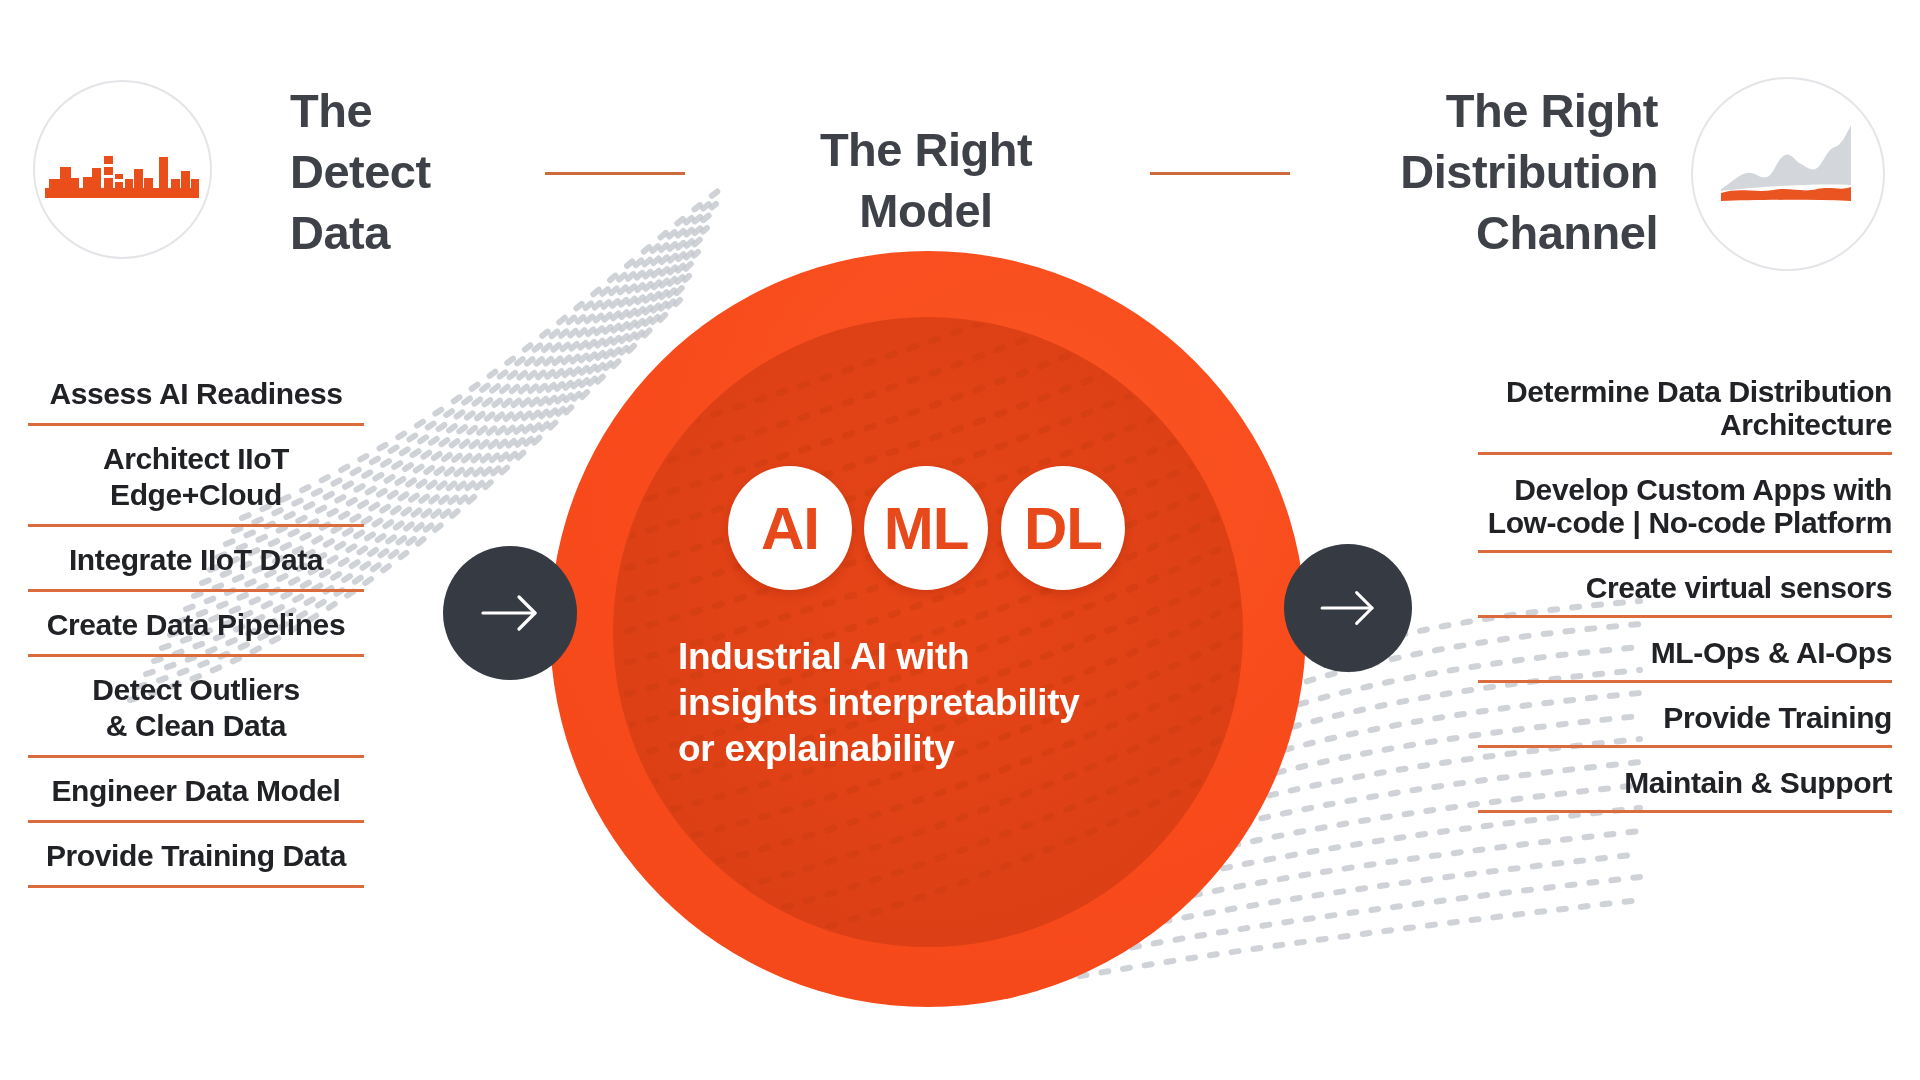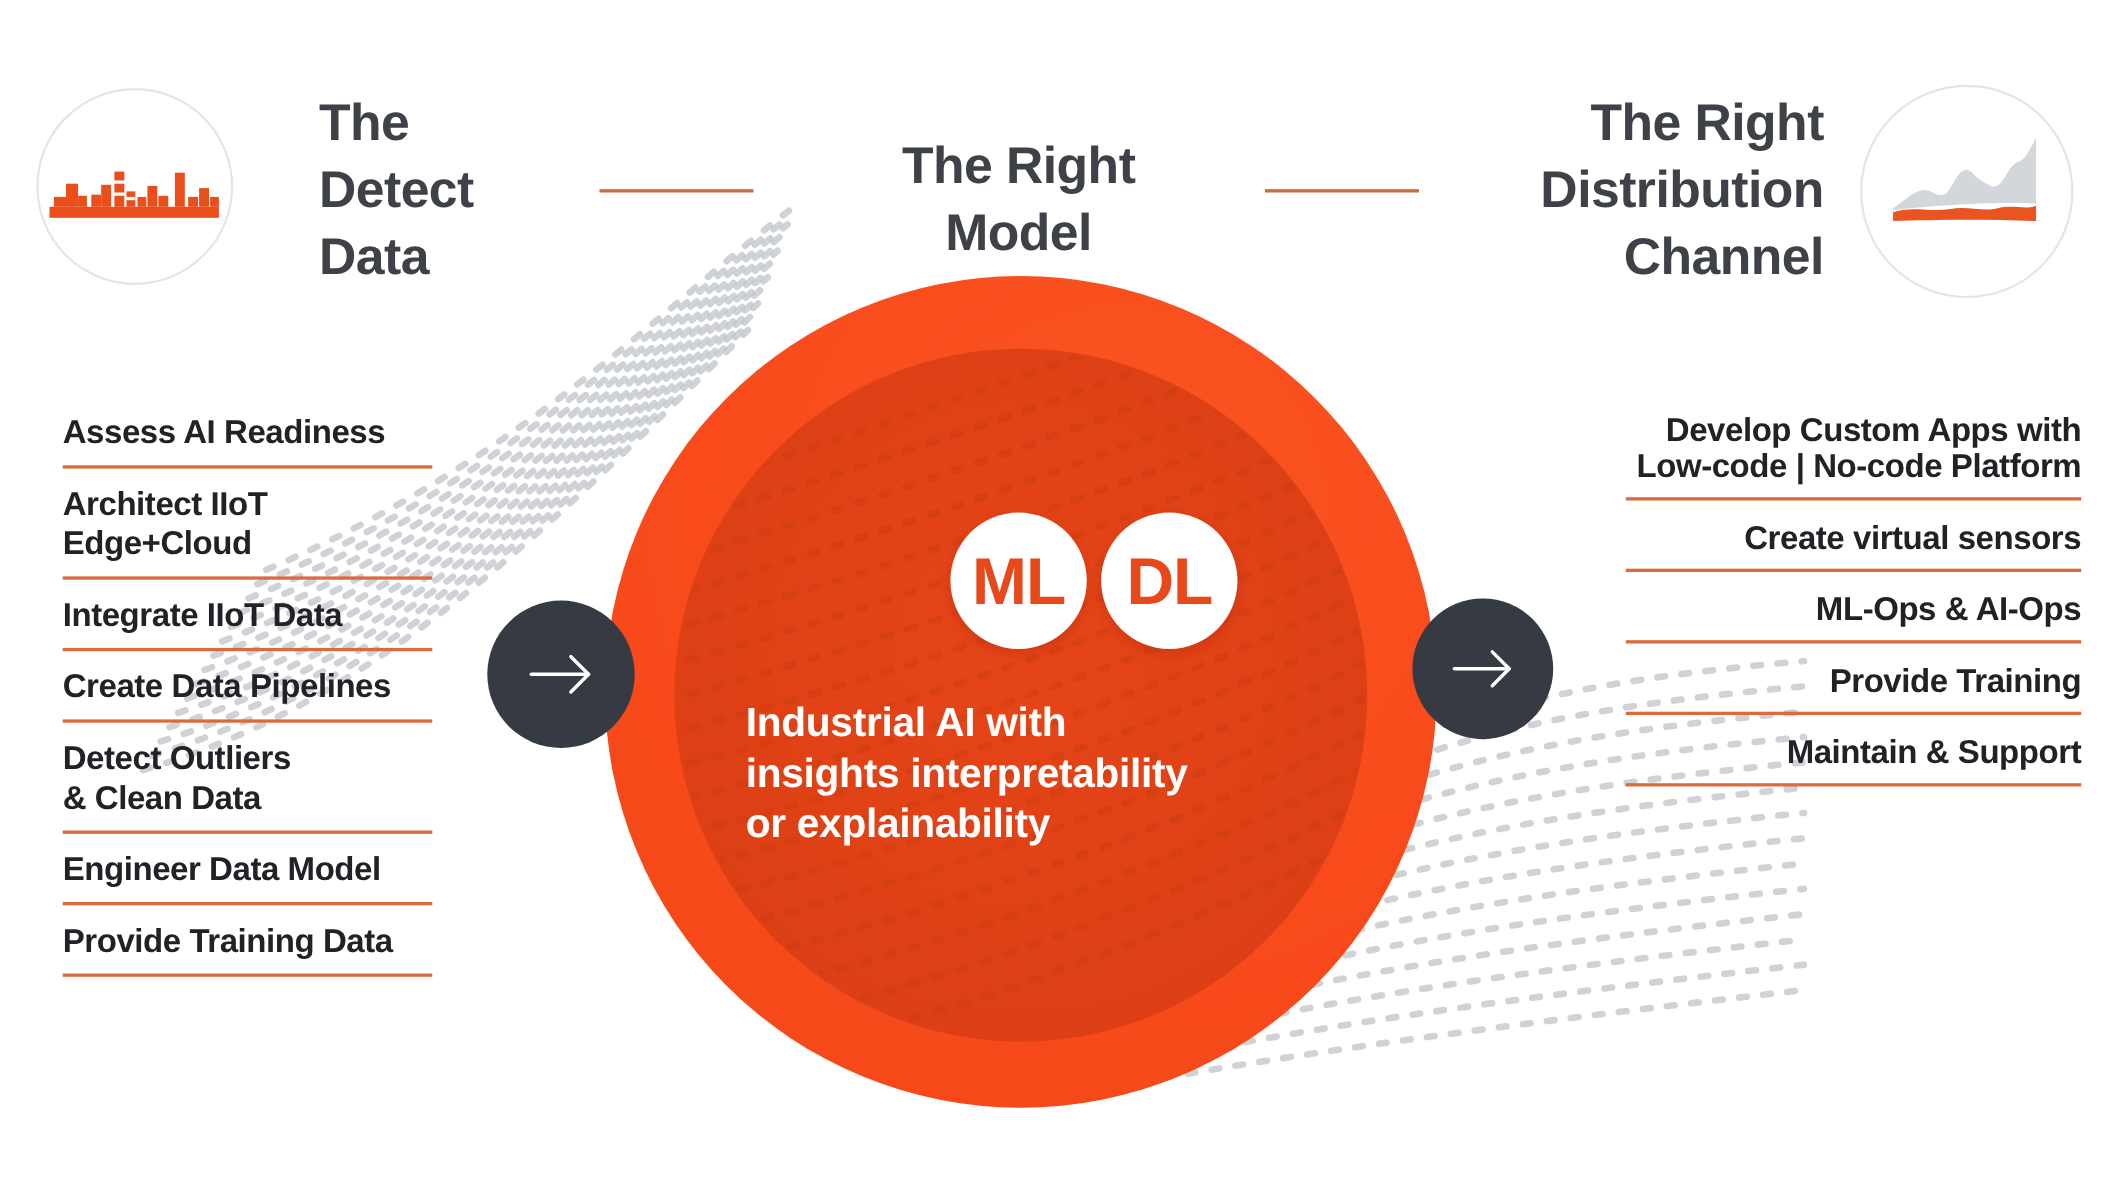--- a/index.html
+++ b/index.html
@@ -49,21 +49,21 @@
     font-size:37px;line-height:46px;white-space:pre-line;letter-spacing:-0.3px;}
 
   
   .arrow-circle{position:absolute;border-radius:50%;background:#363a43;z-index:5;
     display:flex;align-items:center;justify-content:center;}
   .arrow-circle.left{left:443px;top:546px;width:134px;height:134px;}
   .arrow-circle.right{left:1284px;top:544px;width:128px;height:128px;}
 
   
   .list{position:absolute;z-index:4;color:#202226;}
-  .list-left{left:28px;top:361px;width:336px;text-align:left;margin-left:29px;}
+  .list-left{left:28px;top:361px;width:336px;text-align:center;}
   .list-right{left:1478px;top:357px;width:414px;text-align:right;}
   .list .item{border-bottom:3px solid #db6a3c;white-space:pre-line;font-size:30px;letter-spacing:-0.4px;}
   .list-left .item{padding:15px 0 11px;line-height:36px;}
   .list-right .item{padding:18px 0 11px;line-height:33px;}
 </style>
 </head>
 <body>
 
 <div class="stage">
 
@@ -170,20 +170,23 @@
         <path d="M 560 649 C 800 587, 1100 487, 1340 364" class="dotorange"></path>
         <path d="M 560 618 C 800 554, 1100 454, 1340 333" class="dotorange"></path>
         <path d="M 560 587 C 800 521, 1100 421, 1340 302" class="dotorange"></path>
         <path d="M 560 556 C 800 488, 1100 388, 1340 271" class="dotorange"></path>
         <path d="M 560 525 C 800 455, 1100 355, 1340 240" class="dotorange"></path>
         <path d="M 560 494 C 800 422, 1100 322, 1340 209" class="dotorange"></path>
         <path d="M 560 463 C 800 389, 1100 289, 1340 178" class="dotorange"></path>
       </g>
   </svg>
 
+  <div class="badge-circle badge-ai">
+    <span>AI</span>
+  </div>
   <div class="badge-circle badge-dl">
     <span>DL</span>
   </div>
   <div class="badge-circle badge-ml">
     <span>ML</span>
   </div>
 
   <div class="caption">Industrial AI with
 insights interpretability
 or explainability</div>
@@ -211,20 +214,22 @@
 Edge+Cloud</div>
     <div class="item">Integrate IIoT Data</div>
     <div class="item">Create Data Pipelines</div>
     <div class="item">Detect Outliers
 &amp; Clean Data</div>
     <div class="item">Engineer Data Model</div>
     <div class="item">Provide Training Data</div>
   </div>
 
   <div class="list list-right">
+    <div class="item">Determine Data Distribution
+Architecture</div>
     <div class="item">Develop Custom Apps with
 Low-code | No-code Platform</div>
     <div class="item">Create virtual sensors</div>
     <div class="item">ML-Ops &amp; AI-Ops</div>
     <div class="item">Provide Training</div>
     <div class="item">Maintain &amp; Support</div>
   </div>
 
 </div>
 

